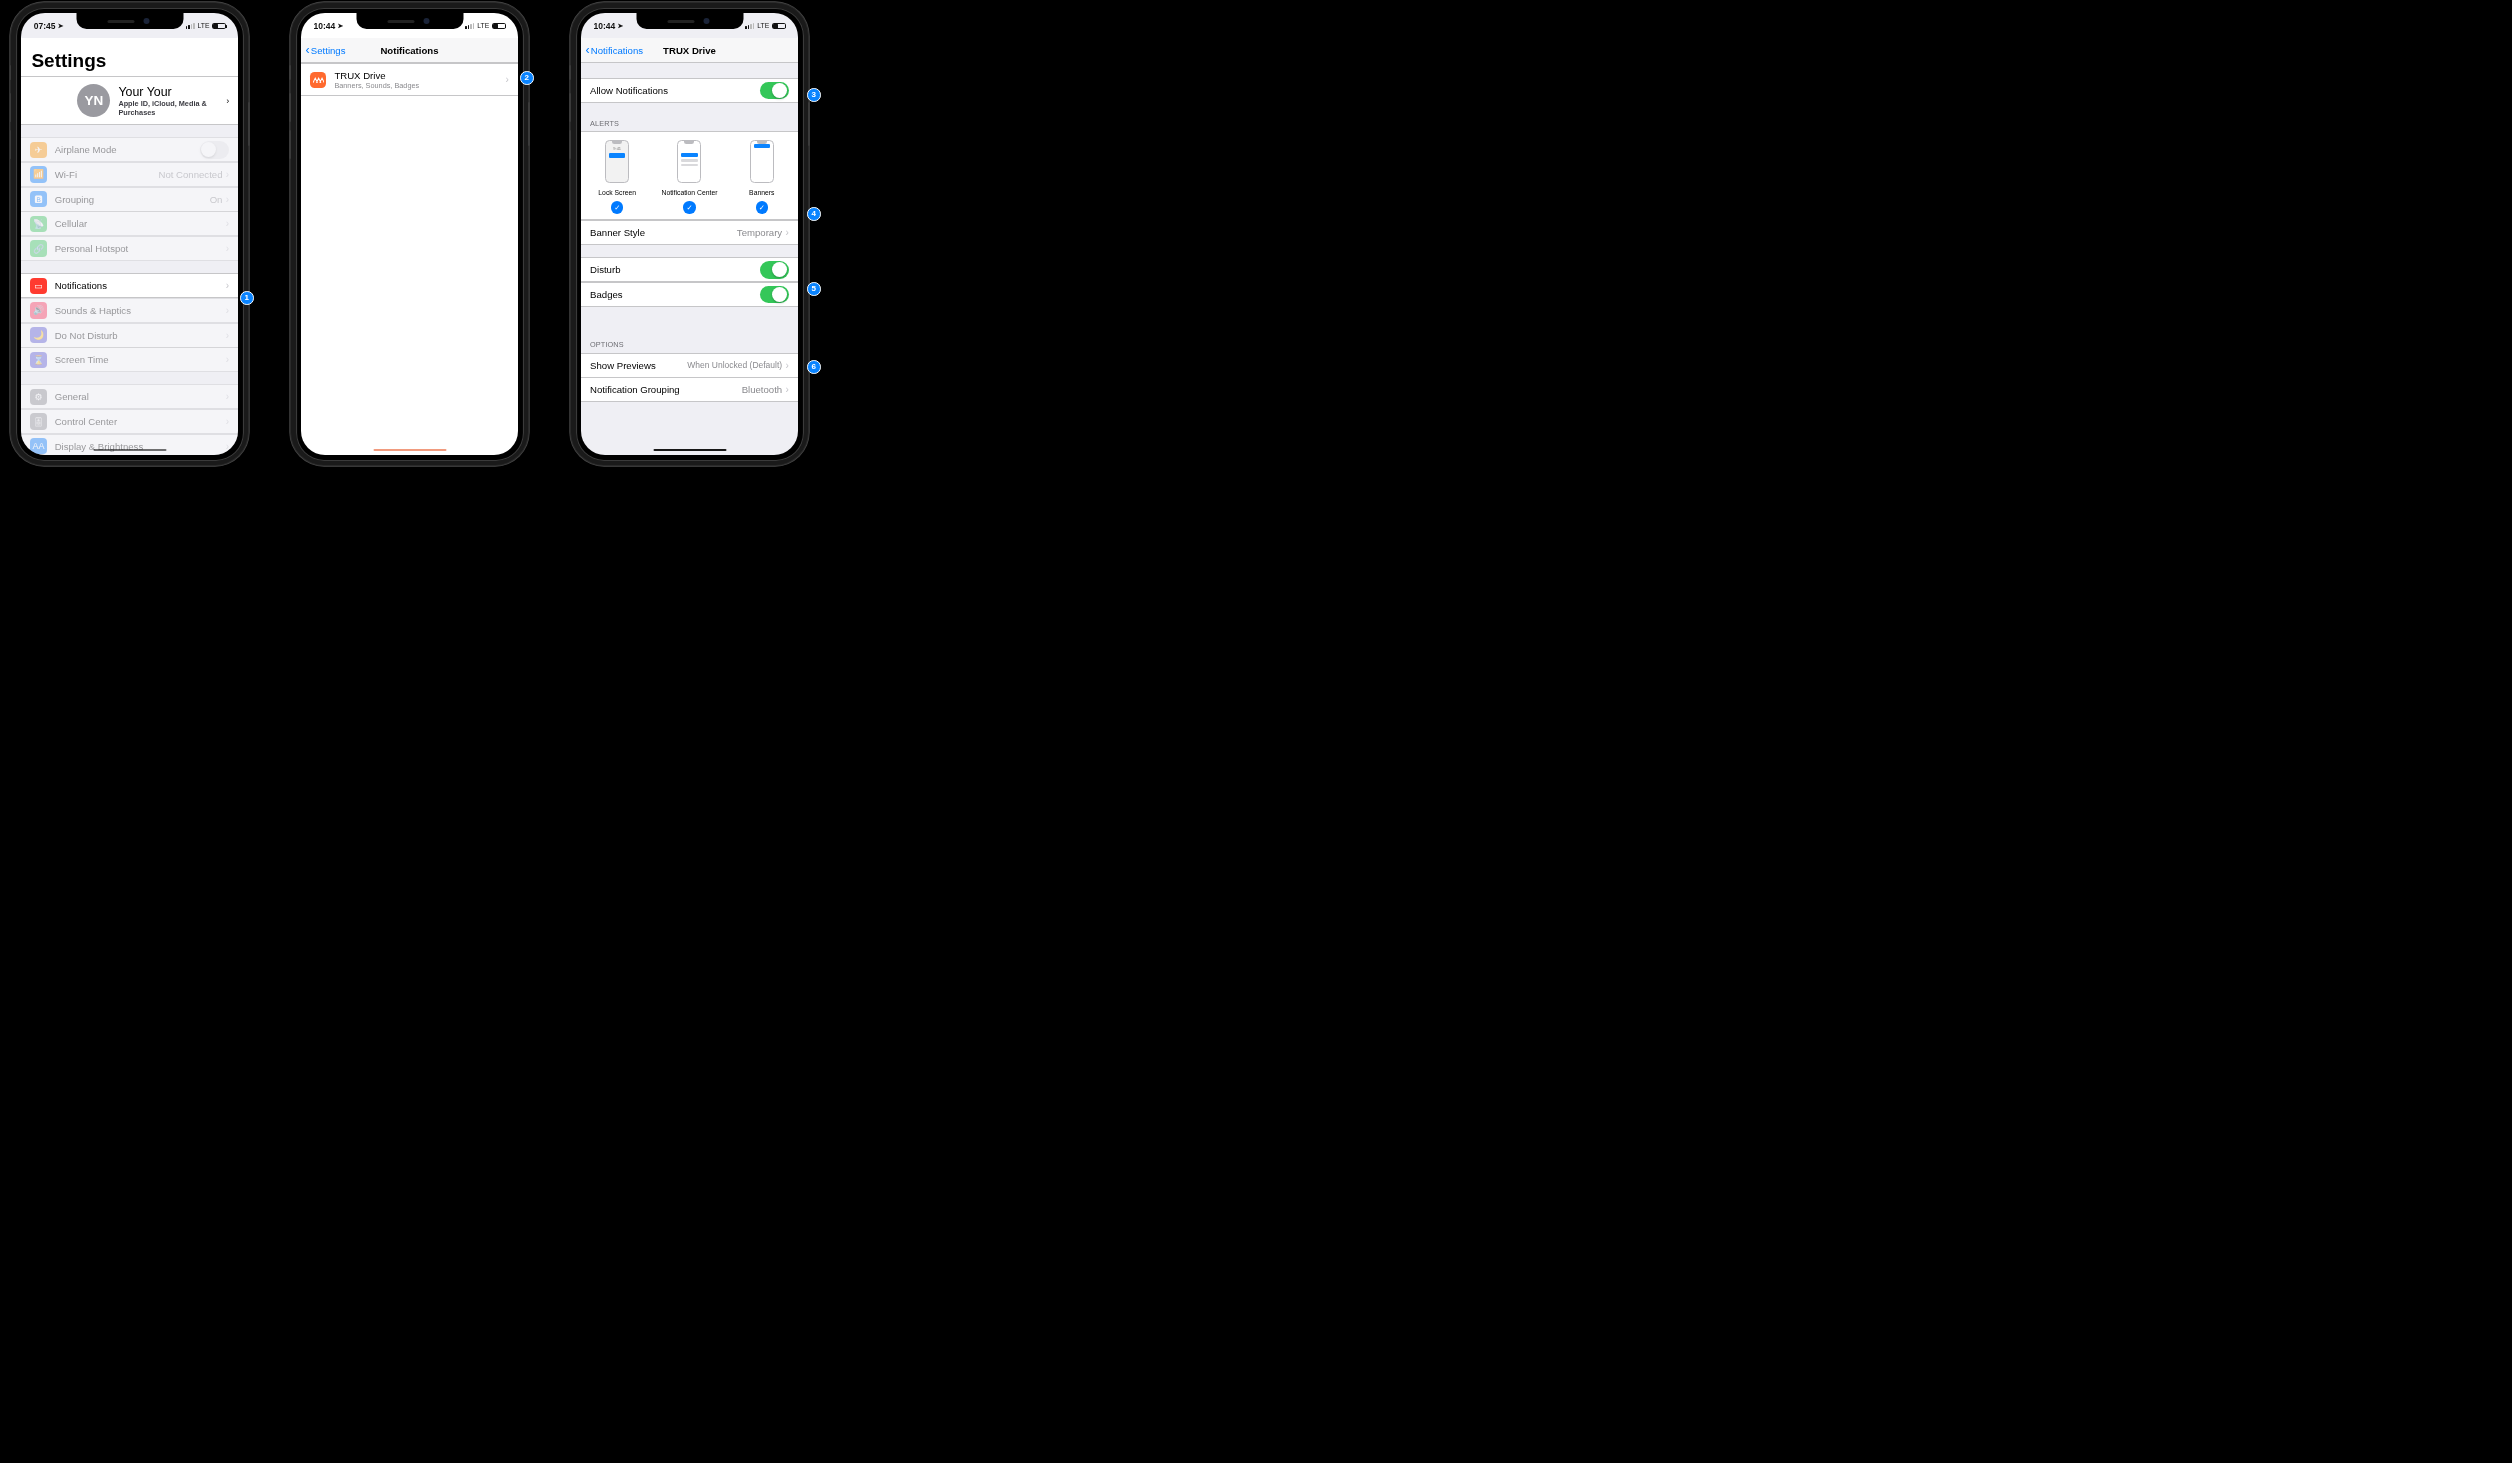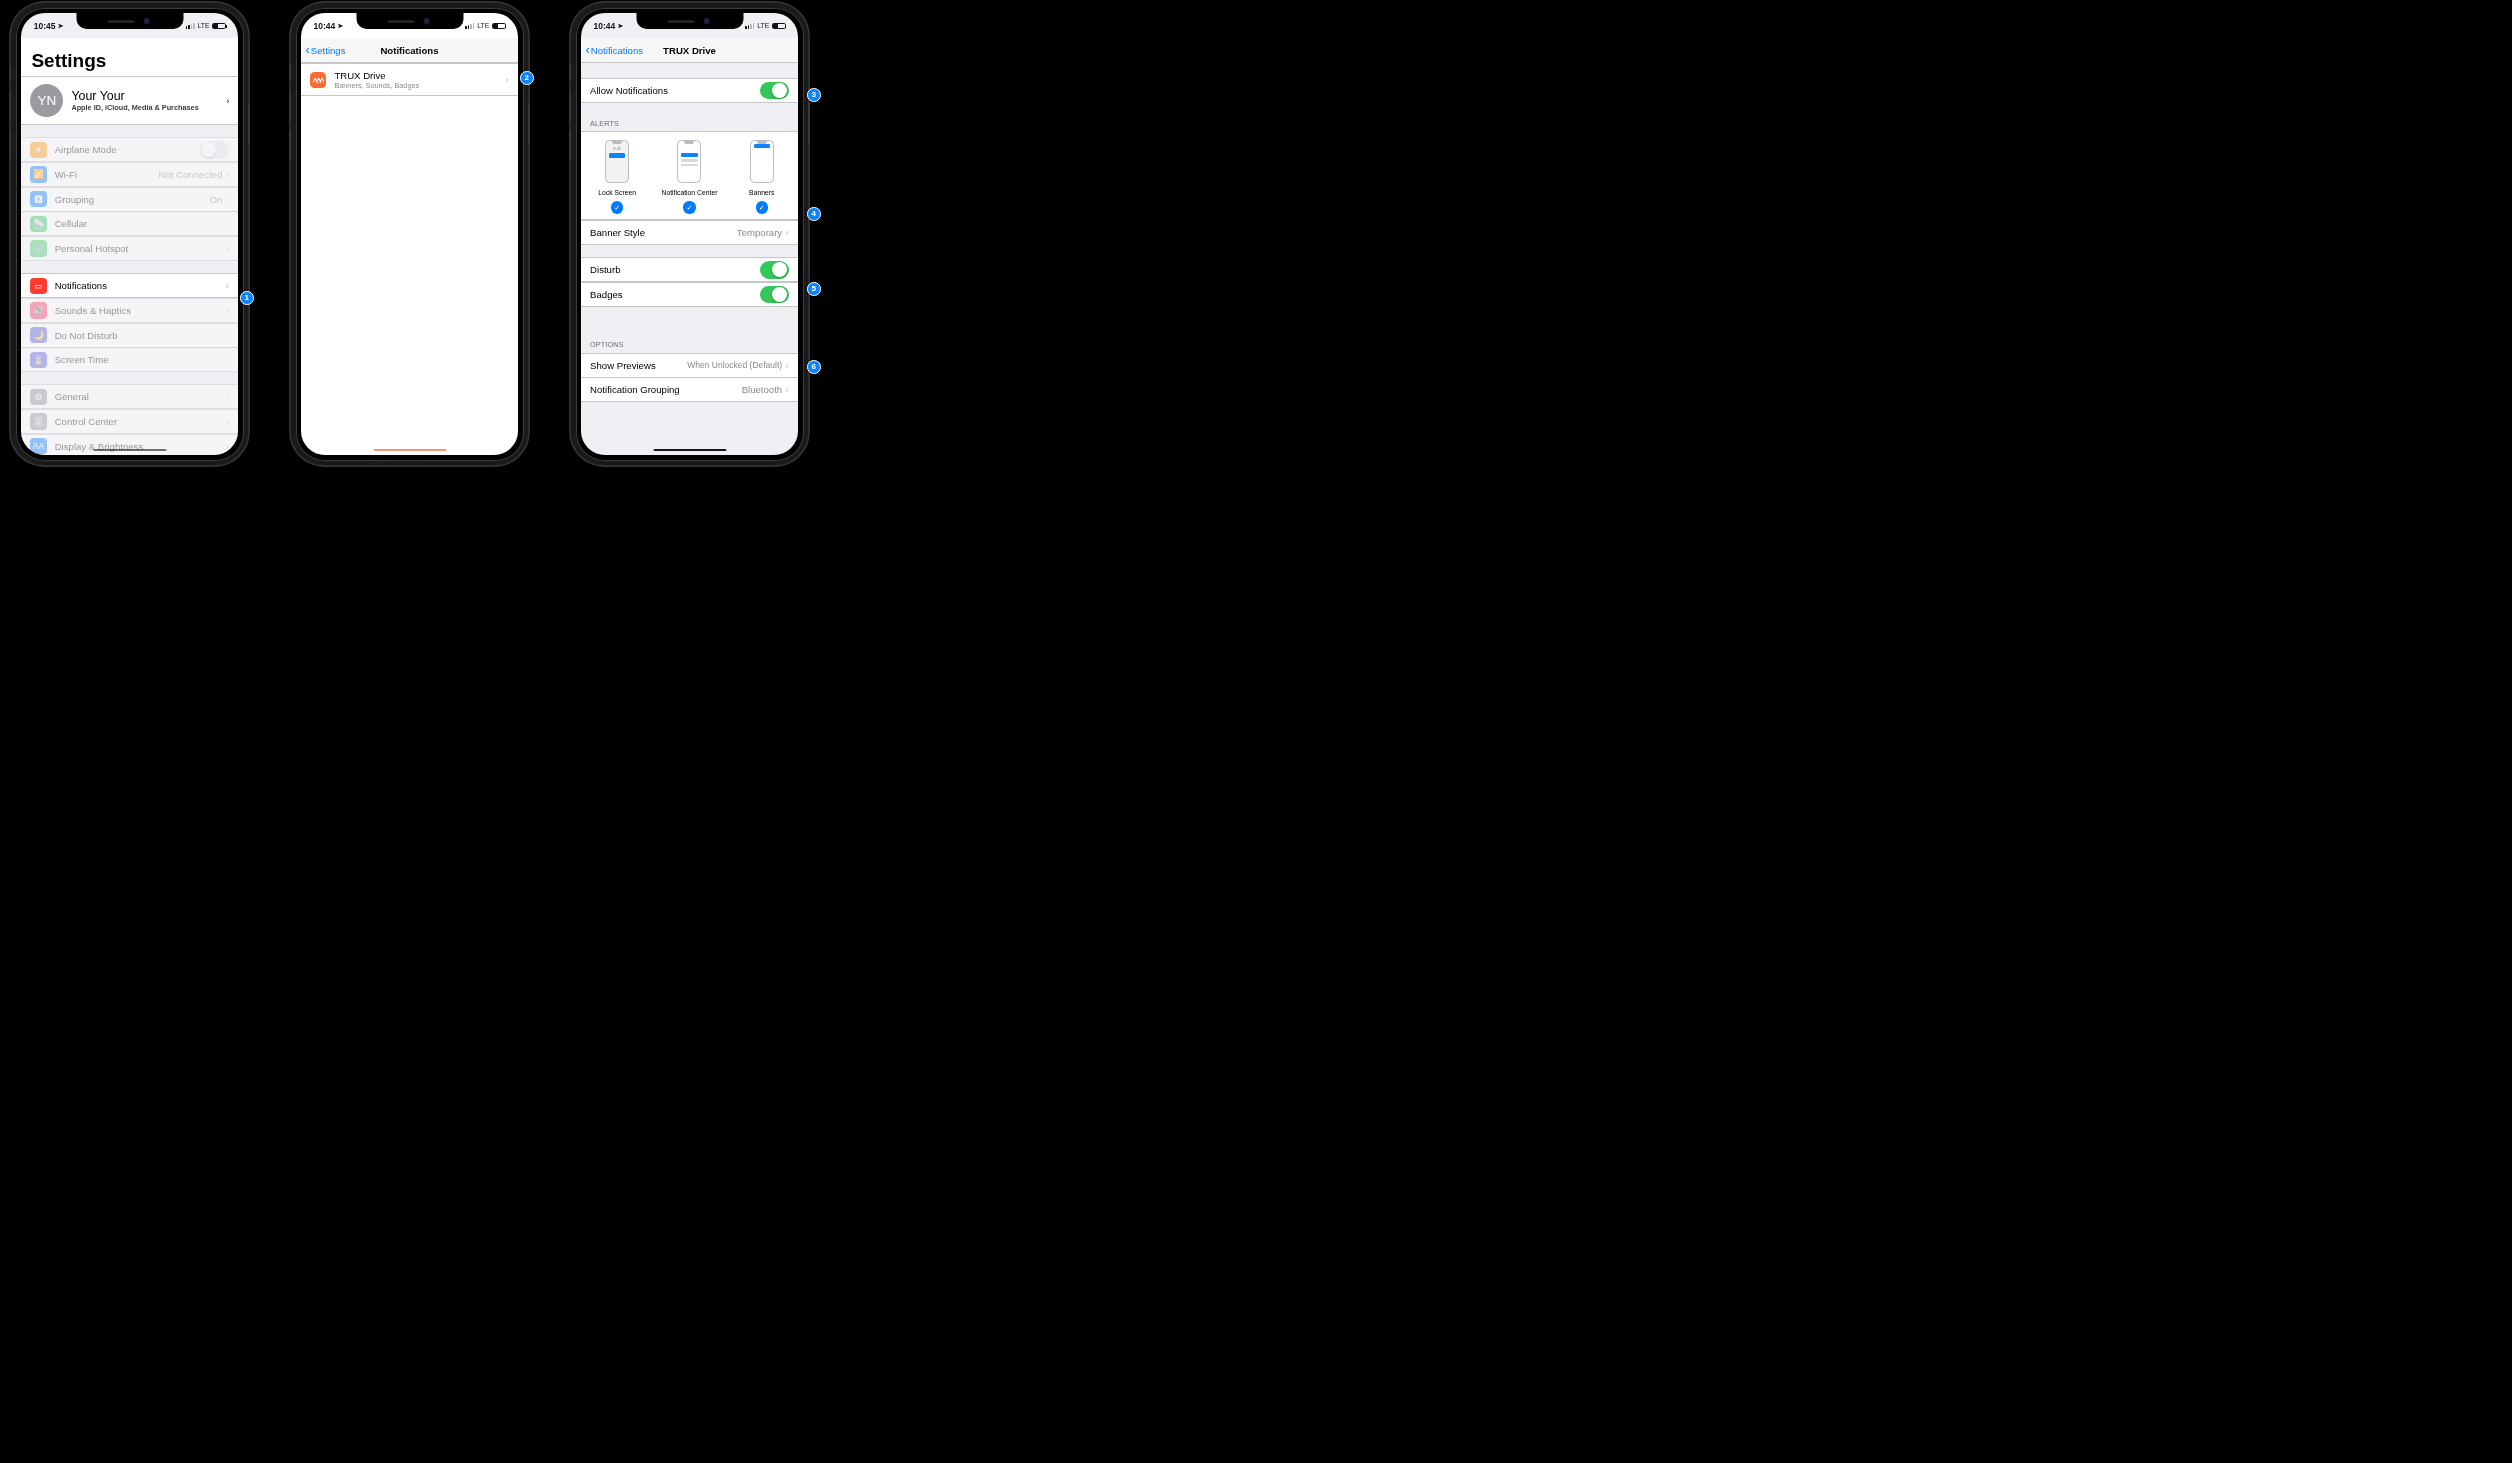--- a/index.html
+++ b/index.html
@@ -104,21 +104,21 @@
   .row .lbl { flex:1; }
   .row .val { color:#8a8a8e; font-size:9.6px; margin-right:3.4px; }
   .row .chev { color:#c7c7cc; font-size:10px; }
   .row .subtitle { font-size:7.3px; color:#8a8a8e; }
 
   .dimmed .row { opacity: 0.38; }
   .dimmed .row.highlight { opacity: 1; }
 
   
   .profile { display:flex; align-items:center; background:#fff; padding:6.8px 9px; border-bottom:0.3px solid #c6c6c8; border-top:0.3px solid #c6c6c8; }
-  .avatar { width:33px;height:33px;border-radius:50%;background:#9a9aa0;color:#fff;display:flex;align-items:center;justify-content:center;font-size:13.5px;font-weight:400;margin-right:8px;}
+  .avatar { width:33px;height:33px;border-radius:50%;background:#9a9aa0;color:#fff;display:flex;align-items:center;justify-content:center;font-size:13.5px;font-weight:700;margin-right:8px;margin-left:47px;}
   .profile .txt .name{font-size:12.4px;font-weight:400;color:#000;}
   .profile .txt .sub{font-size:7.3px;color:#3c3c43;font-weight:bold;}
 
   
   .switch { width:29px;height:17.5px;border-radius:9px;background:#e9e9eb;position:relative; }
   .switch.on { background:#34c759; }
   .switch .knob{width:15px;height:15px;background:#fff;border-radius:50%;position:absolute;top:1.1px;left:1.1px;box-shadow:0 1.1px 2.3px rgba(0,0,0,0.25);}
   .switch.on .knob{left:12.4px;}
   .switch.off .knob{left:1.1px;}
 
@@ -161,21 +161,21 @@
     <div class="btn-side btn-mute"></div>
     <div class="btn-side btn-volup"></div>
     <div class="btn-side btn-voldn"></div>
     <div class="btn-side btn-power"></div>
     <div class="phone-inner">
       <div class="screen">
         <div class="notch"></div>
 
         <div class="status-bar">
           <div class="status-left">
-            <span>10:45</span>
+            <span>07:45</span>
             <span style="font-size:6.8px">➤</span>
           </div>
           <div class="status-right">
             <span class="cell-bars">
                 <span></span>
                 <span></span>
                 <span></span>
                 <span></span>
               </span>
             <span style="font-weight:500">LTE</span>

